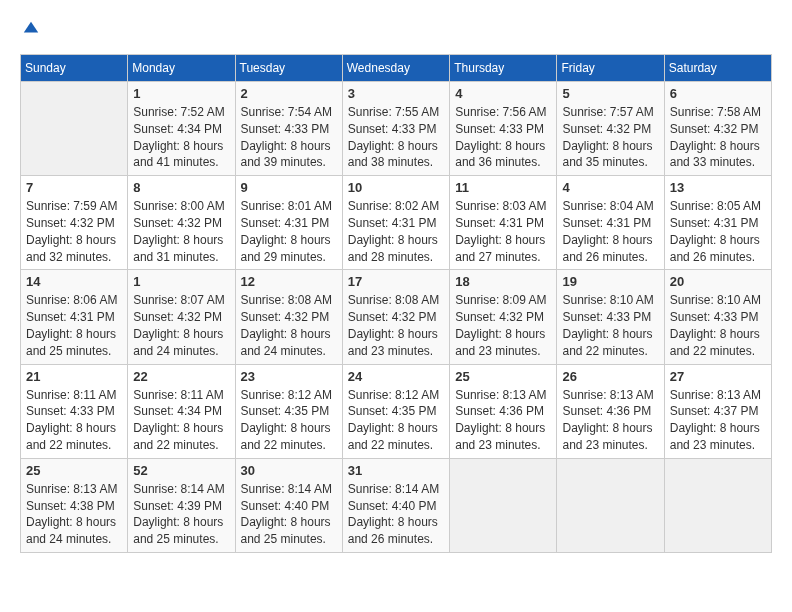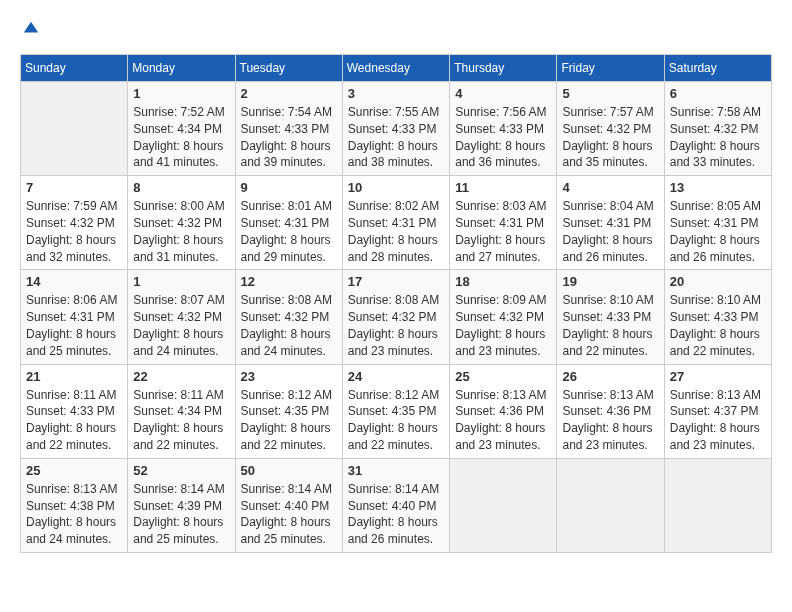--- a/index.html
+++ b/index.html
@@ -302,21 +302,21 @@
             Sunrise: 8:13 AM<br>Sunset: 4:38 PM<br>Daylight: 8 hours and 24 minutes.
           </div>
         </td>
         <td>
           <span class="day-number">52</span>
           <div class="day-info">
             Sunrise: 8:14 AM<br>Sunset: 4:39 PM<br>Daylight: 8 hours and 25 minutes.
           </div>
         </td>
         <td>
-          <span class="day-number">50</span>
+          <span class="day-number">30</span>
           <div class="day-info">
             Sunrise: 8:14 AM<br>Sunset: 4:40 PM<br>Daylight: 8 hours and 25 minutes.
           </div>
         </td>
         <td>
           <span class="day-number">31</span>
           <div class="day-info">
             Sunrise: 8:14 AM<br>Sunset: 4:40 PM<br>Daylight: 8 hours and 26 minutes.
           </div>
         </td>

